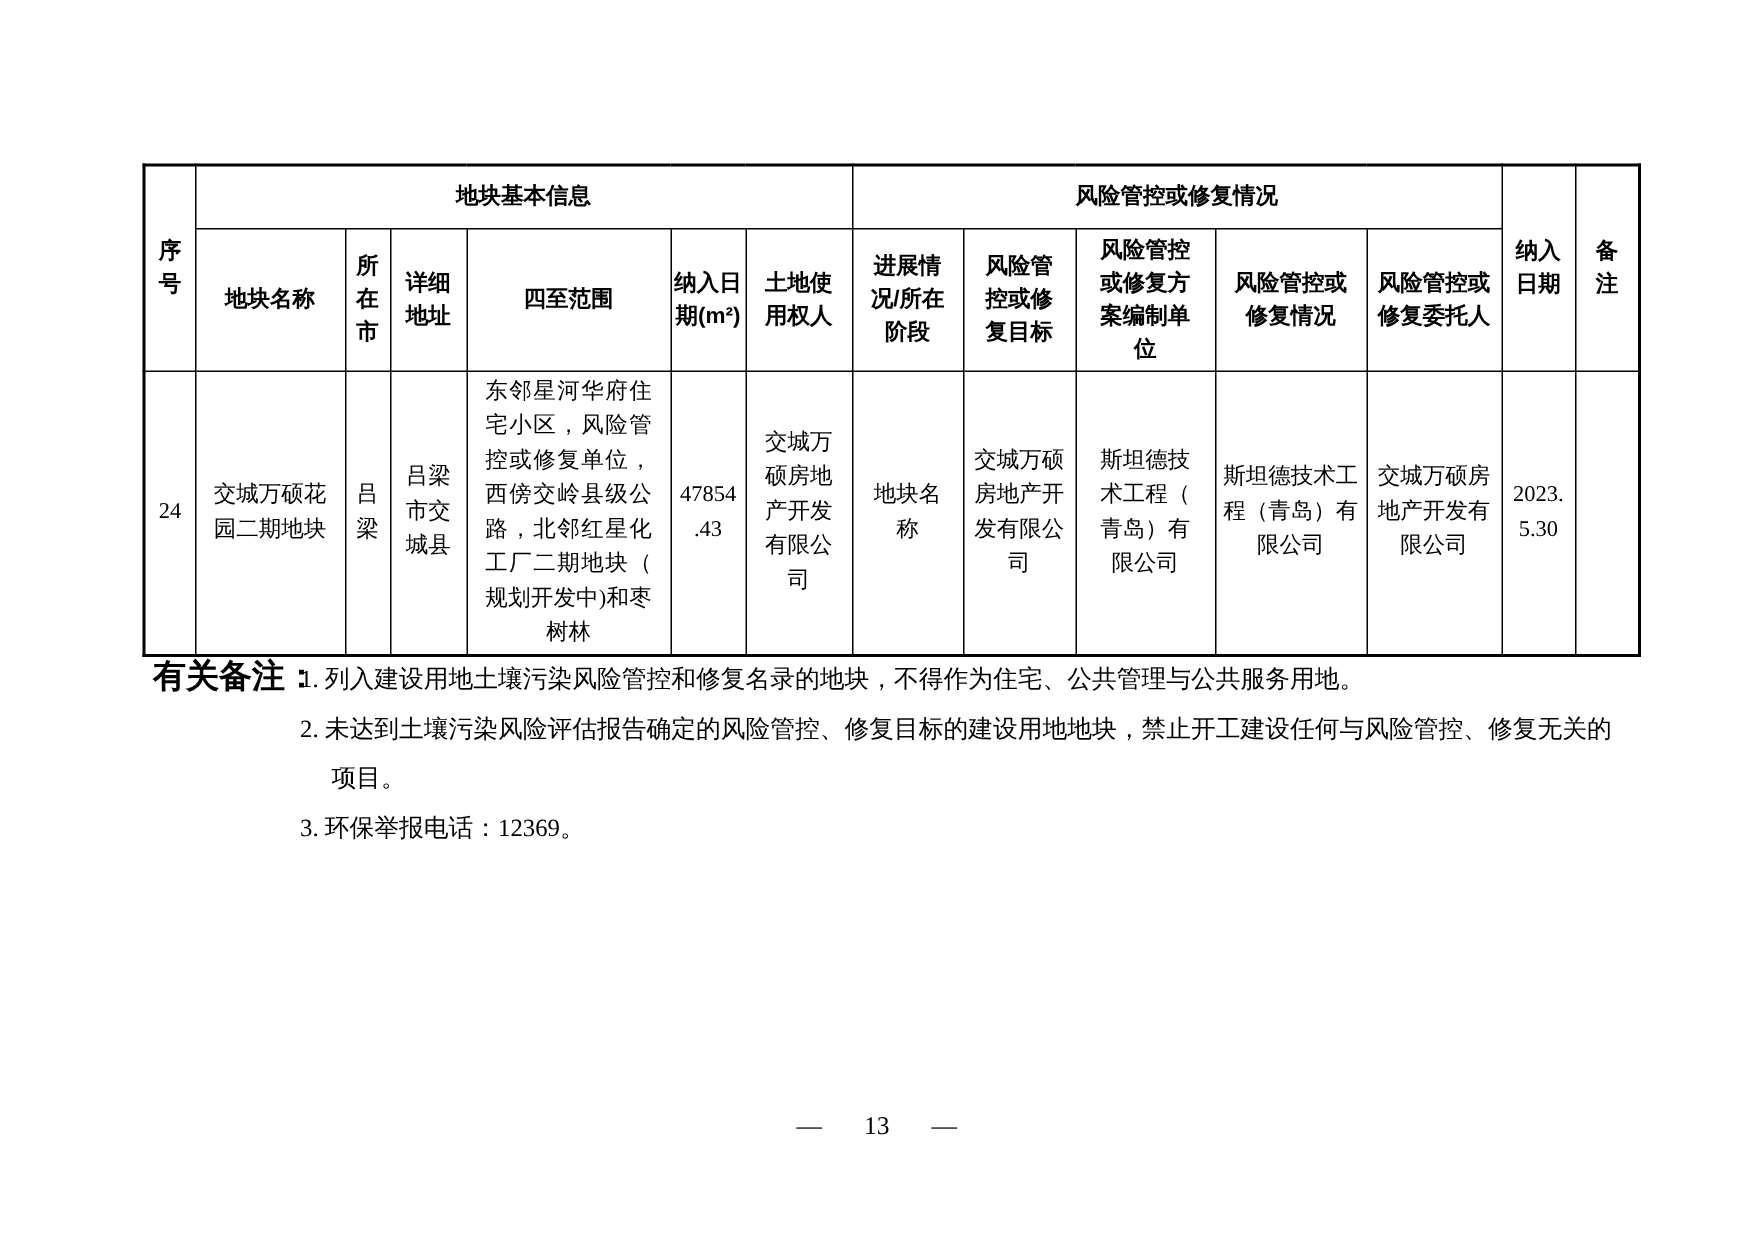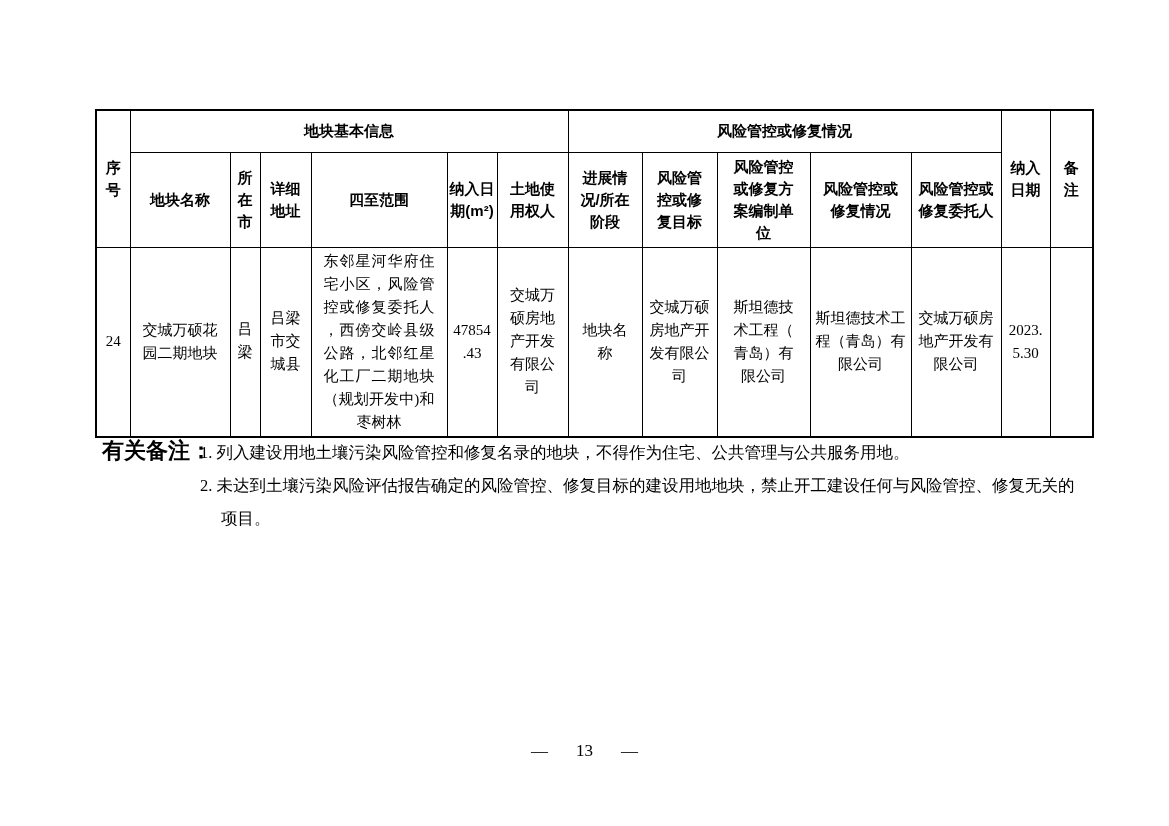--- a/index.html
+++ b/index.html
@@ -135,39 +135,40 @@
         <th>风险管控或修复目标</th>
         <th class="pad-lg">风险管控或修复方案编制单位</th>
         <th>风险管控或修复情况</th>
         <th class="pad-sm">风险管控或修复委托人</th>
       </tr>
       <tr class="drow">
         <td>24</td>
         <td class="pad-5">交城万硕花园二期地块</td>
         <td class="pad-sm">吕梁</td>
         <td class="pad-md">吕梁市交城县</td>
-        <td class="pad-xl cell-boundaries">东邻星河华府住宅小区，风险管控或修复委托人，西傍交岭县级公路，北邻红星化工厂二期地块（规划开发中)和枣树林</td>
+        <td class="pad-xl cell-boundaries">东邻星河华府住宅小区，风险管控或修复单位，西傍交岭县级公路，北邻红星化工厂二期地块（规划开发中)和枣树林</td>
         <td>47854.43</td>
         <td class="pad-md">交城万硕房地产开发有限公司</td>
         <td class="pad-lg">地块名称</td>
         <td class="pad-0">交城万硕房地产开发有限公司</td>
         <td class="pad-lg">斯坦德技术工程（青岛）有限公司</td>
         <td class="pad-5">斯坦德技术工程（青岛）有限公司</td>
         <td class="pad-5">交城万硕房地产开发有限公司</td>
         <td class="pad-7">2023.5.30</td>
         <td></td>
       </tr>
     </tbody>
   </table>
 
   <div class="notes">
     <span class="notes-label">有关备注：</span>
     <div class="notes-list">
       <p class="note-item">1. 列入建设用地土壤污染风险管控和修复名录的地块，不得作为住宅、公共管理与公共服务用地。</p>
       <p class="note-item">2. 未达到土壤污染风险评估报告确定的风险管控、修复目标的建设用地地块，禁止开工建设任何与风险管控、修复无关的项目。</p>
+      <p class="note-item">3. 环保举报电话：12369。</p>
     </div>
   </div>
 
   <div class="pagenum">
     <span>—</span>
     <span>13</span>
     <span>—</span>
   </div>
 
 </div>

